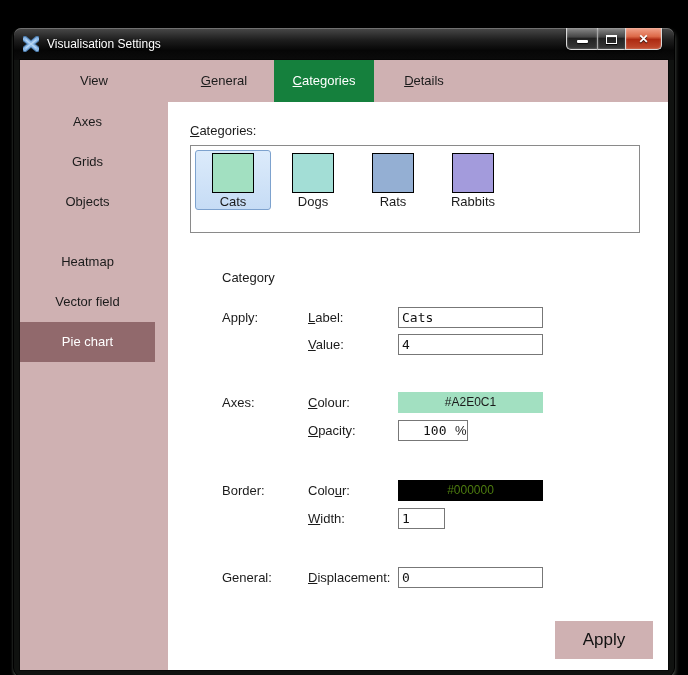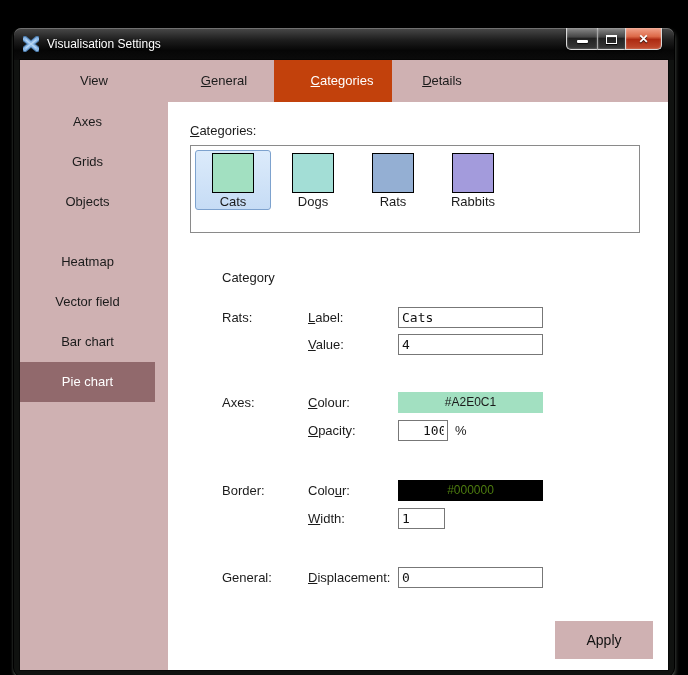--- a/index.html
+++ b/index.html
@@ -50,21 +50,21 @@
     position:absolute;left:6px;top:32px;width:648px;height:610px;
     background:#CFB1B2;outline:1px solid rgba(0,0,0,.5);
   }
   
   .tabbar{position:absolute;left:0;top:0;right:0;height:36px;display:flex;}
   .tab{
     width:100px;height:42px;line-height:42px;text-align:center;
     font-size:13px;color:#1b1b1b;cursor:default;
   }
   .tab[data-name="tab-view"]{width:148px;margin-right:6px;}
-  .tab.selected{background:#c2410c;color:#fff;padding-left:18px;}
+  .tab.selected{background:#15803d;color:#fff;}
   
   .sidebar{position:absolute;left:0;top:42px;width:135px;bottom:0;}
   .side-item{height:40px;line-height:40px;text-align:center;font-size:13px;color:#1b1b1b;cursor:default;}
   .side-item.gap{margin-top:20px;}
   .side-item.selected{background:#91696C;color:#fff;}
   
   .content{position:absolute;left:148px;top:42px;right:0;bottom:0;background:#fff;}
   .cat-label{position:absolute;left:22px;top:21px;font-size:13px;color:#1b1b1b;}
   .listbox{
     position:absolute;left:22px;top:43px;width:450px;height:88px;
@@ -86,33 +86,33 @@
   .col-group{left:54px;}
   .col-sub{left:140px;}
   .row1{top:205px}.row2{top:232px}.row3{top:290px}.row4{top:318px}
   .row5{top:378px}.row6{top:406px}.row7{top:465px}
   .tbox{
     position:absolute;left:230px;width:145px;height:21px;box-sizing:border-box;
     border:1px solid #777;background:#fff;
     font-family:"DejaVu Sans Mono", monospace;font-size:13px;color:#111;
     padding:0 3px;outline:none;
   }
-  .tbox.small{width:50px;padding-left:24px;}
+  .tbox.small{width:70px;padding-left:24px;}
   .tbox.smaller{width:47px;}
   .cbtn{
     position:absolute;left:230px;width:145px;height:21px;border:none;padding:0;
     font-family:"Liberation Sans", sans-serif;font-size:12px;color:#1b1b1b;
     text-align:center;line-height:21px;cursor:default;
   }
   .cbtn.dark{color:#4d7c0f;}
   .unit{left:287px;}
   .apply{
     position:absolute;left:387px;top:519px;width:98px;height:38px;
     background:#CFB1B2;border:none;font-family:"Liberation Sans", sans-serif;
-    font-size:14px;color:#111;cursor:default;
+    font-size:17px;color:#111;cursor:default;
   }
 </style>
 </head>
 <body>
 
 <div class="window" data-name="window">
 
   <div class="titlebar" data-name="titlebar">
     <span class="app-icon" data-name="app-icon">
       <svg width="16" height="16" viewBox="0 0 16 16">
@@ -144,21 +144,20 @@
         <div class="tab selected" data-name="tab-categories"><span style="text-decoration: underline;">C</span>ategories</div>
         <div class="tab" data-name="tab-details"><span style="text-decoration: underline;">D</span>etails</div>
       </div>
 
     <div class="sidebar" data-name="sidebar">
         <div class="side-item" data-name="sidebar-item-axes">Axes</div>
         <div class="side-item" data-name="sidebar-item-grids">Grids</div>
         <div class="side-item" data-name="sidebar-item-objects">Objects</div>
         <div class="side-item gap" data-name="sidebar-item-heatmap">Heatmap</div>
         <div class="side-item" data-name="sidebar-item-vector-field">Vector field</div>
-        <div class="side-item" data-name="sidebar-item-bar-chart">Bar chart</div>
         <div class="side-item selected" data-name="sidebar-item-pie-chart">Pie chart</div>
       </div>
 
     <div class="content" data-name="content-pane">
 
       <span class="cat-label" data-name="categories-label"><span style="text-decoration: underline;">C</span>ategories:</span>
 
       <div class="listbox" data-name="categories-listbox">
           <div class="cat-item selected" data-name="category-item-cats">
             <span class="swatch" data-name="category-swatch" style="background: rgb(162, 224, 193);"></span>
@@ -173,21 +172,21 @@
             <span class="cat-name" data-name="category-item-label">Rats</span>
           </div>
           <div class="cat-item" data-name="category-item-rabbits">
             <span class="swatch" data-name="category-swatch" style="background: rgb(163, 155, 220);"></span>
             <span class="cat-name" data-name="category-item-label">Rabbits</span>
           </div>
         </div>
 
       <span class="heading" data-name="category-heading">Category</span>
 
-      <span class="flabel col-group row1" data-name="data-group-label">Rats:</span>
+      <span class="flabel col-group row1" data-name="data-group-label">Apply:</span>
       <span class="flabel col-sub row1" data-name="label-field-label"><span style="text-decoration: underline;">L</span>abel:</span>
       <input class="tbox row1" data-name="label-input" value="Cats" style="">
       <span class="flabel col-sub row2" data-name="value-field-label"><span style="text-decoration: underline;">V</span>alue:</span>
       <input class="tbox row2" data-name="value-input" value="4" style="">
 
       <span class="flabel col-group row3" data-name="fill-group-label">Axes:</span>
       <span class="flabel col-sub row3" data-name="fill-colour-label"><span style="text-decoration: underline;">C</span>olour:</span>
       <button class="cbtn row3" data-name="fill-colour-button" style="background: rgb(162, 224, 193);">#A2E0C1</button>
       <span class="flabel col-sub row4" data-name="opacity-field-label"><span style="text-decoration: underline;">O</span>pacity:</span>
       <input class="tbox small row4" data-name="opacity-input" value="100" style="">

